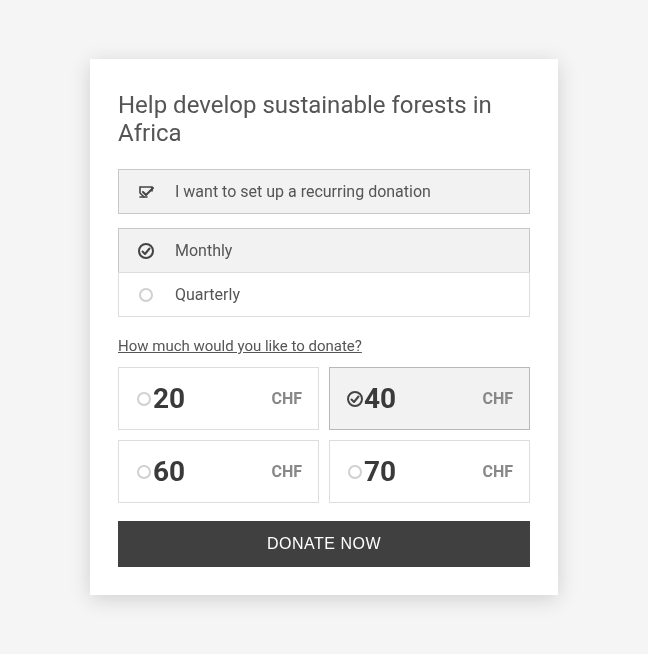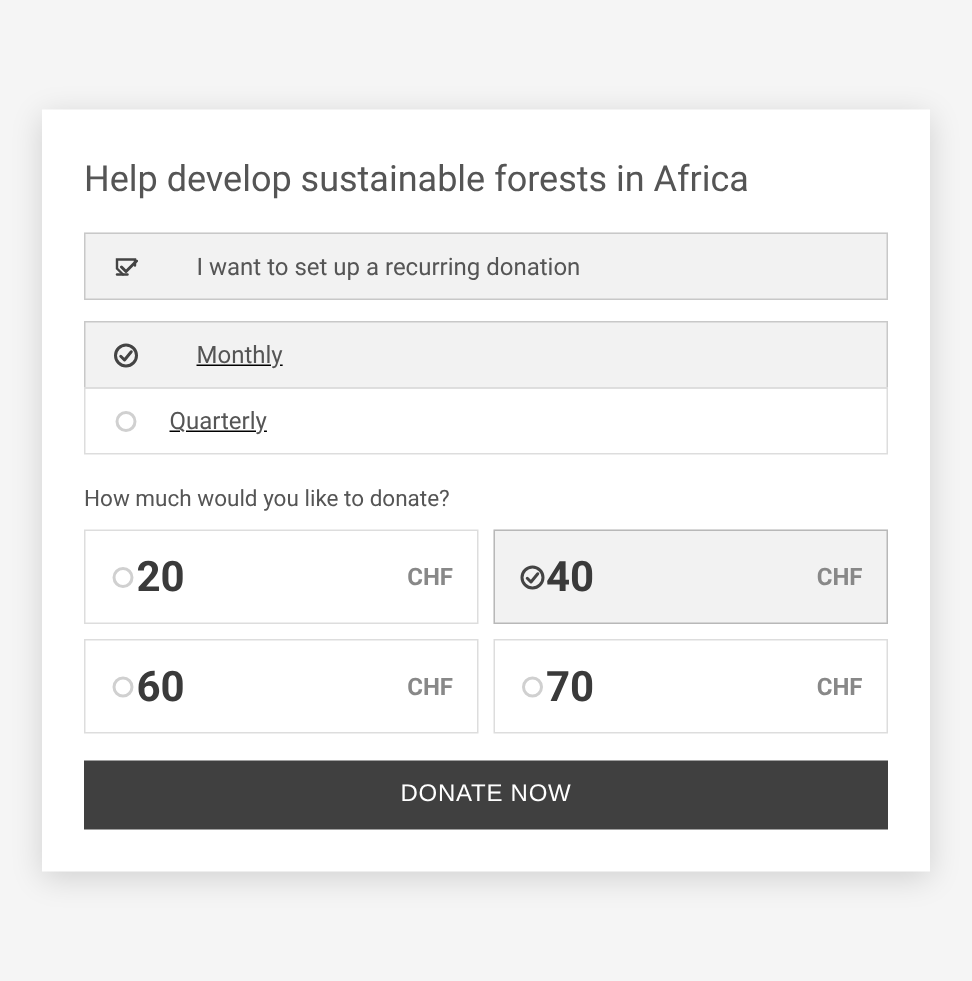--- a/index.html
+++ b/index.html
@@ -7,21 +7,21 @@
       font-family: -apple-system, BlinkMacSystemFont, "Segoe UI", Roboto, Helvetica, Arial, sans-serif;
       background: #f5f5f5;
       width: 648px;
       height: 654px;
       display: flex;
       align-items: center;
       justify-content: center;
     }
     .card {
       background: #fff;
-      width: 592px;
+      width: 468px;
       padding: 32px 28px 28px 28px;
       box-shadow: 0 4px 20px rgba(0,0,0,0.15);
     }
     .title {
       font-size: 24px;
       font-weight: 400;
       color: #555;
       margin-bottom: 22px;
     }
     .option-row {
@@ -30,39 +30,39 @@
       border: 1px solid #ddd;
       padding: 12px 18px;
       margin-bottom: 8px;
       cursor: pointer;
       font-size: 16px;
       color: #555;
     }
     .option-row.checked {
       background: #f2f2f2;
       border-color: #c8c8c8;
-      gap: 18px;
     }
     .option-row .icon-slot {
       width: 18px;
       height: 18px;
       margin-right: 20px;
       display: flex;
       align-items: center;
       justify-content: center;
       flex-shrink: 0;
     }
     .recurring-box { margin-bottom: 14px; }
-    .freq-group { margin-bottom: 21px; text-decoration: underline; }
+    .freq-group { margin-bottom: 21px; }
     .freq-group .option-row { margin-bottom: -1px; }
     .freq-group .option-row:first-child { }
     .question {
       font-size: 15px;
       color: #555;
       margin-bottom: 12px;
+      text-decoration: underline;
     }
     .amount-grid {
       display: grid;
       grid-template-columns: 1fr 1fr;
       gap: 10px;
       margin-bottom: 18px;
     }
     .amount-cell {
       border: 1px solid #ddd;
       padding: 14px 16px;

